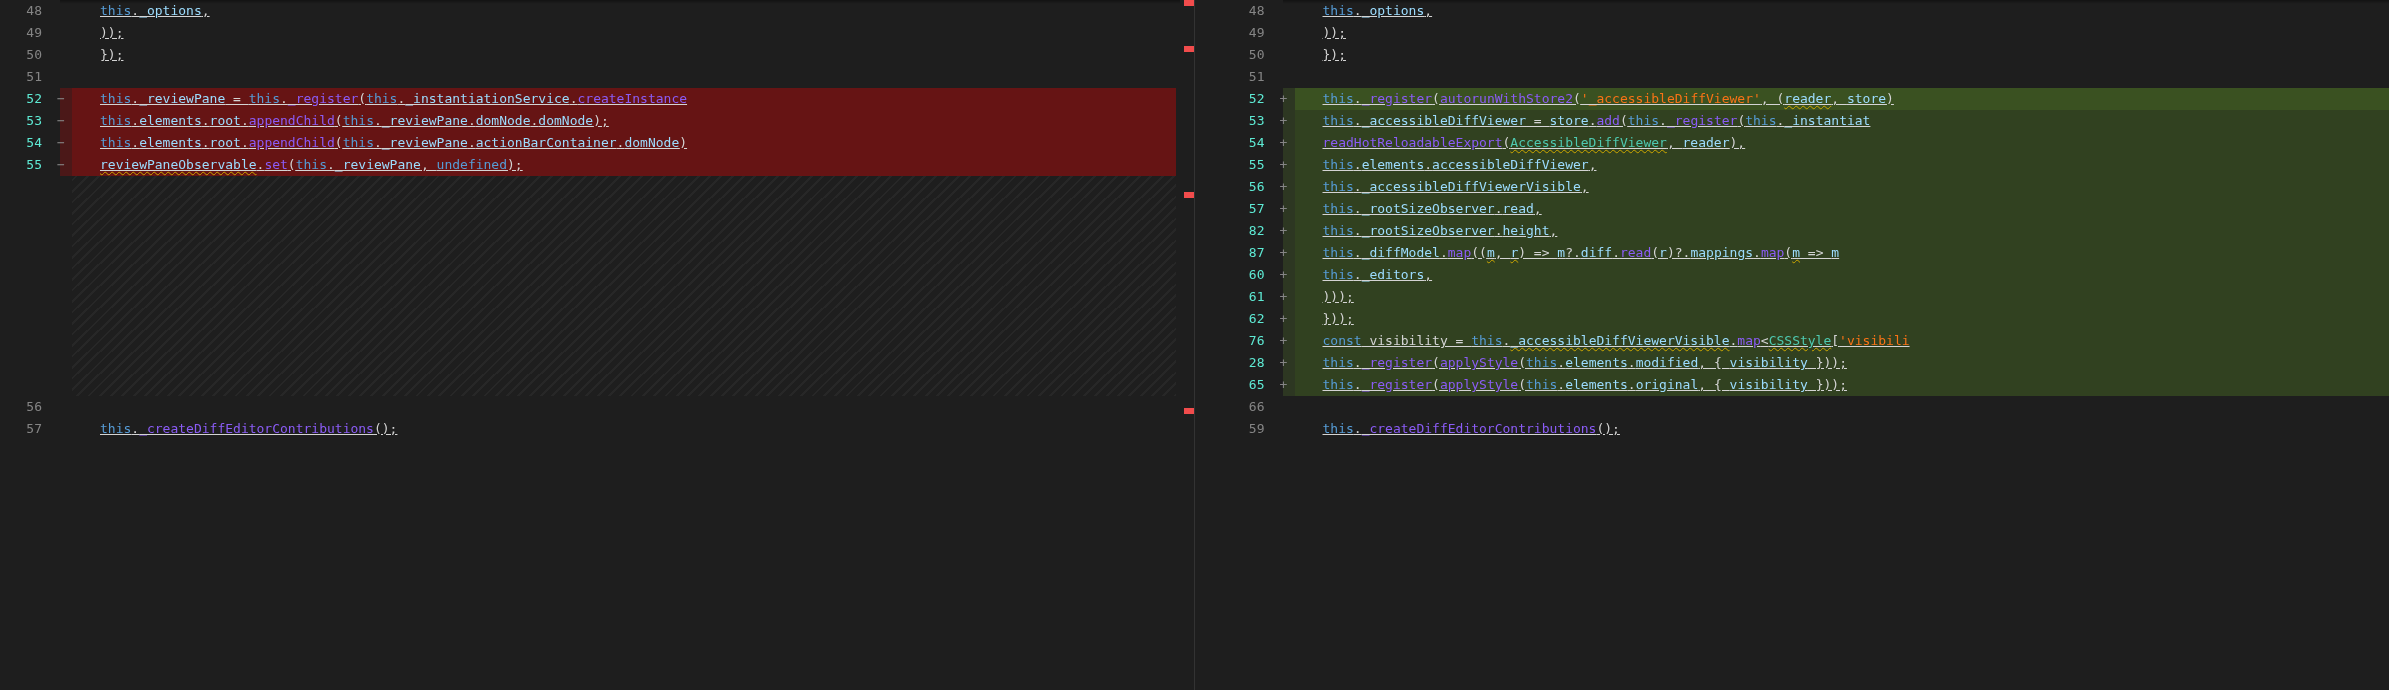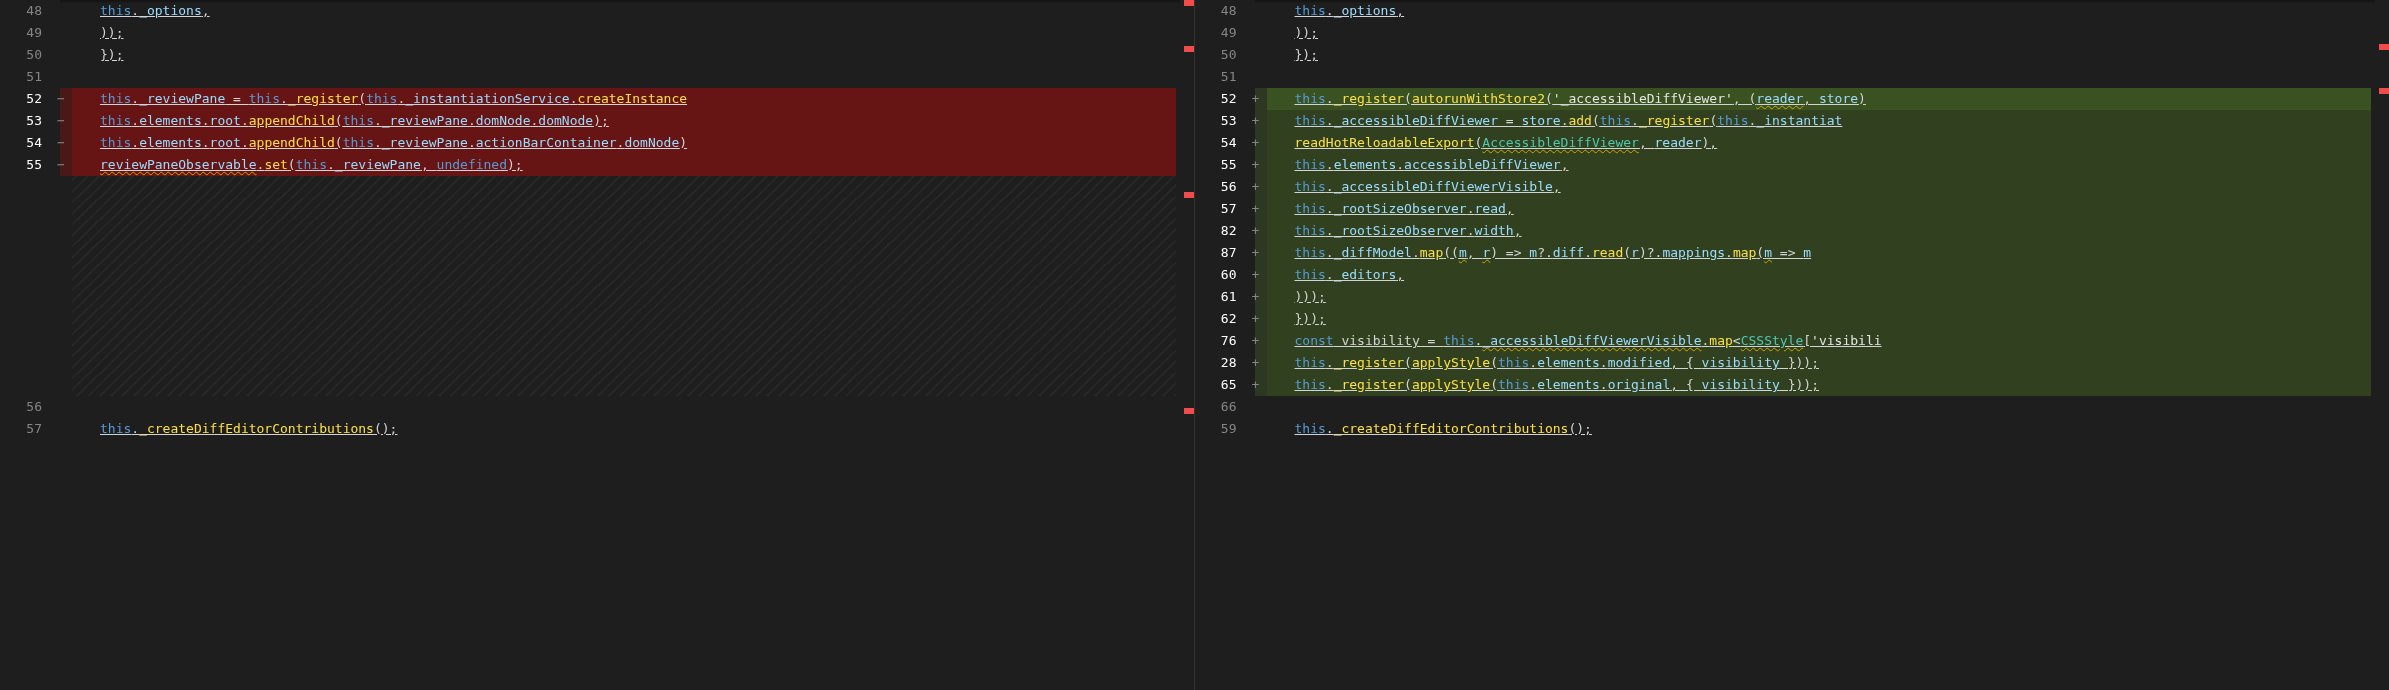--- a/index.html
+++ b/index.html
@@ -8,20 +8,21 @@
     font-family: "Consolas", "Menlo", monospace;
     font-size: 13px;
     color: #d4d4d4;
     overflow: hidden;
     white-space: nowrap;
   }
   .diff-container {
     display: flex;
     width: 2389px;
     height: 690px;
+    gap: 28px;
   }
   .pane {
     position: relative;
     flex: 0 0 50%;
     overflow: hidden;
     background: #1e1e1e;
   }
   .pane-left { border-right: 1px solid #333; }
   .gutter {
     position: absolute;
@@ -83,33 +84,33 @@
     position: absolute;
     right: 0;
     width: 10px;
     height: 6px;
   }
   .ruler-red   { background: #f14c4c; }
 
   
   .kw   { color: #569cd6; }  
   .prop { color: #9cdcfe; }  
-  .fn   { color: #fde047; }  
+  .fn   { color: #8b5cf6; }  
   .pn   { color: #d4d4d4; }  
-  .str  { color: #e5e5e5; }  
+  .str  { color: #f97316; }  
   .type { color: #4ec9b0; }
   .op   { color: #d4d4d4; }
   .param{ color: #9cdcfe; }
   .squig {
     text-decoration: underline wavy #cca700 1px;
     text-underline-offset: 2px;
   }
 
   
-  .gutter .ln-diff { color: #ffffff; }
+  .gutter .ln-diff { color: #5eead4; }
 
   
   .top-shadow {
     position: absolute;
     left: 60px; right: 14px; top: 0;
     height: 4px;
     background: linear-gradient(#00000066, transparent);
     pointer-events: none;
   }
 </style>
@@ -243,21 +244,21 @@
         <div class="line "><span class="">            </span><span class="kw">this</span><span class="pn">.</span><span class="prop">_options</span><span class="pn">,</span></div>
         <div class="line "><span class="">        ));</span></div>
         <div class="line "><span class="">    });</span></div>
         <div class="line "><span class=""></span></div>
         <div class="line bg-add-strong"><span class="glyph">+</span><span class="">    </span><span class="kw">this</span><span class="pn">.</span><span class="fn">_register</span><span class="pn">(</span><span class="fn">autorunWithStore2</span><span class="pn">(</span><span class="str">'_accessibleDiffViewer'</span><span class="pn">, (</span><span class="param squig">reader</span><span class="pn">, </span><span class="param">store</span><span class="pn">) </span></div>
         <div class="line bg-add"><span class="glyph">+</span><span class="">        </span><span class="kw">this</span><span class="pn">.</span><span class="prop">_accessibleDiffViewer</span><span class="op"> = </span><span class="prop">store</span><span class="pn">.</span><span class="fn">add</span><span class="pn">(</span><span class="kw">this</span><span class="pn">.</span><span class="fn">_register</span><span class="pn">(</span><span class="kw">this</span><span class="pn">.</span><span class="prop">_instantiat</span></div>
         <div class="line bg-add"><span class="glyph">+</span><span class="">            </span><span class="fn">readHotReloadableExport</span><span class="pn">(</span><span class="type squig">AccessibleDiffViewer</span><span class="pn">, </span><span class="prop">reader</span><span class="pn">),</span></div>
         <div class="line bg-add"><span class="glyph">+</span><span class="">            </span><span class="kw">this</span><span class="pn">.</span><span class="prop">elements</span><span class="pn">.</span><span class="prop">accessibleDiffViewer</span><span class="pn">,</span></div>
         <div class="line bg-add"><span class="glyph">+</span><span class="">            </span><span class="kw">this</span><span class="pn">.</span><span class="prop">_accessibleDiffViewerVisible</span><span class="pn">,</span></div>
         <div class="line bg-add"><span class="glyph">+</span><span class="">            </span><span class="kw">this</span><span class="pn">.</span><span class="prop">_rootSizeObserver</span><span class="pn">.</span><span class="prop">read</span><span class="pn">,</span></div>
-        <div class="line bg-add"><span class="glyph">+</span><span class="">            </span><span class="kw">this</span><span class="pn">.</span><span class="prop">_rootSizeObserver</span><span class="pn">.</span><span class="prop">width</span><span class="pn">,</span></div>
+        <div class="line bg-add"><span class="glyph">+</span><span class="">            </span><span class="kw">this</span><span class="pn">.</span><span class="prop">_rootSizeObserver</span><span class="pn">.</span><span class="prop">height</span><span class="pn">,</span></div>
         <div class="line bg-add"><span class="glyph">+</span><span class="">            </span><span class="kw">this</span><span class="pn">.</span><span class="prop">_diffModel</span><span class="pn">.</span><span class="fn">map</span><span class="pn">((</span><span class="param squig">m</span><span class="pn">, </span><span class="param squig">r</span><span class="op">) =&gt; </span><span class="prop">m</span><span class="pn">?.</span><span class="prop">diff</span><span class="pn">.</span><span class="fn">read</span><span class="pn">(</span><span class="prop">r</span><span class="pn">)?.</span><span class="prop">mappings</span><span class="pn">.</span><span class="fn">map</span><span class="pn">(</span><span class="param squig">m</span><span class="op"> =&gt; </span><span class="prop">m</span></div>
         <div class="line bg-add"><span class="glyph">+</span><span class="">            </span><span class="kw">this</span><span class="pn">.</span><span class="prop">_editors</span><span class="pn">,</span></div>
         <div class="line bg-add"><span class="glyph">+</span><span class="">        )));</span></div>
         <div class="line bg-add"><span class="glyph">+</span><span class="">    }));</span></div>
         <div class="line bg-add"><span class="glyph">+</span><span class="">    </span><span class="kw">const</span><span class="op"> visibility = </span><span class="kw">this</span><span class="pn">.</span><span class="prop squig">_accessibleDiffViewerVisible</span><span class="pn">.</span><span class="fn">map</span><span class="pn">&lt;</span><span class="type squig">CSSStyle</span><span class="pn">[</span><span class="str">'visibili</span></div>
         <div class="line bg-add"><span class="glyph">+</span><span class="">    </span><span class="kw">this</span><span class="pn">.</span><span class="fn">_register</span><span class="pn">(</span><span class="fn">applyStyle</span><span class="pn">(</span><span class="kw">this</span><span class="pn">.</span><span class="prop">elements</span><span class="pn">.</span><span class="prop">modified</span><span class="pn">, { </span><span class="prop">visibility</span><span class="pn"> }));</span></div>
         <div class="line bg-add"><span class="glyph">+</span><span class="">    </span><span class="kw">this</span><span class="pn">.</span><span class="fn">_register</span><span class="pn">(</span><span class="fn">applyStyle</span><span class="pn">(</span><span class="kw">this</span><span class="pn">.</span><span class="prop">elements</span><span class="pn">.</span><span class="prop">original</span><span class="pn">, { </span><span class="prop">visibility</span><span class="pn"> }));</span></div>
         <div class="line "><span class=""></span></div>
         <div class="line "><span class="">    </span><span class="kw">this</span><span class="pn">.</span><span class="fn">_createDiffEditorContributions</span><span class="pn">();</span></div>
       </div>

